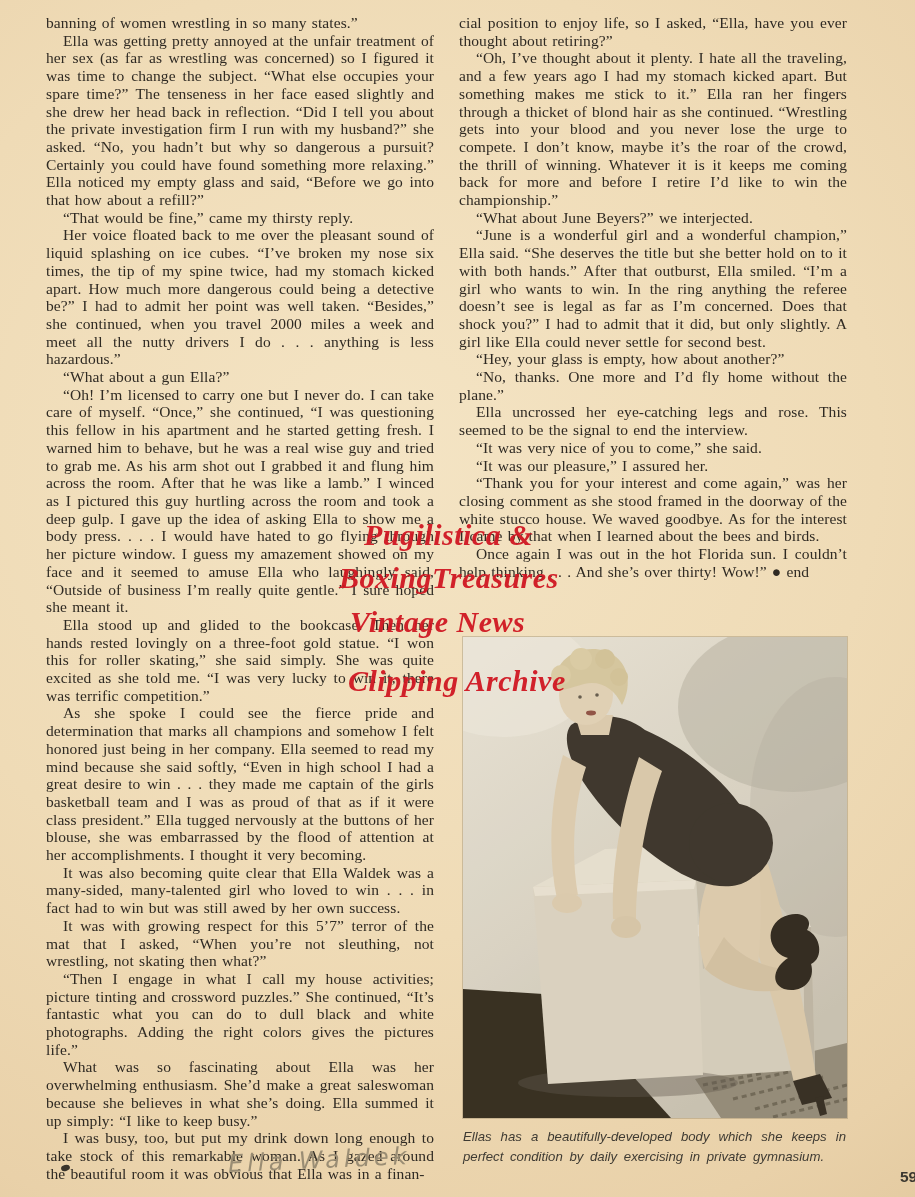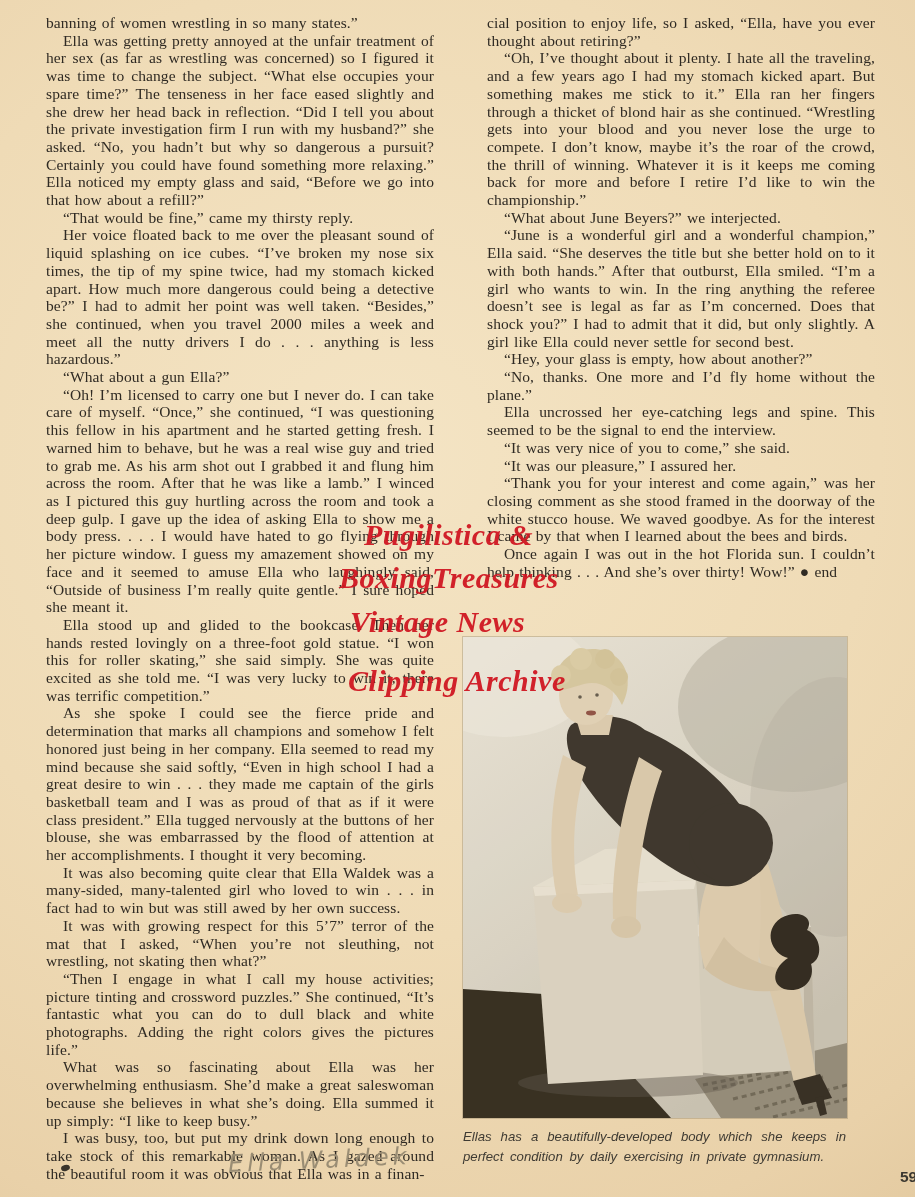--- a/index.html
+++ b/index.html
@@ -11,21 +11,21 @@
     position:absolute; inset:0;
     background: radial-gradient(ellipse 120% 90% at 42% 38%, #f4e4c4 0%, #efdbb6 45%, #e9d1a9 75%, #ddc296 100%);
   }
   
   .col {
     position:absolute; top:14px; width:388px;
     font-size:15.5px; line-height:17.7px; color:#2f2a23;
     text-align:justify; word-spacing:1.2px; letter-spacing:0.1px;
   }
   .col-left  { left:46px;  }
-  .col-right { left:459px;margin-left:28px; }
+  .col-right { left:459px; }
   .col p { margin:0; text-indent:17px; }
   .col p:first-child { text-indent:0; }
 
   
   .wm {
     position:absolute; color:#d01722; opacity:0.95;
     font-family:"Liberation Serif", serif; font-style:italic; font-weight:bold;
     font-size:30px; line-height:1; white-space:nowrap; letter-spacing:0.5px;
     z-index:5; pointer-events:none;
   }
@@ -87,21 +87,21 @@
       <p>I was busy, too, but put my drink down long enough to take stock of this remarkable woman. As I gazed around the beautiful room it was obvious that Ella was in a finan-</p>
     </div>
 
   <div class="col col-right">
       <p>cial position to enjoy life, so I asked, “Ella, have you ever thought about retiring?”</p>
       <p>“Oh, I’ve thought about it plenty. I hate all the traveling, and a few years ago I had my stomach kicked apart. But something makes me stick to it.” Ella ran her fingers through a thicket of blond hair as she continued. “Wrestling gets into your blood and you never lose the urge to compete. I don’t know, maybe it’s the roar of the crowd, the thrill of winning. Whatever it is it keeps me coming back for more and before I retire I’d like to win the championship.”</p>
       <p>“What about June Beyers?” we interjected.</p>
       <p>“June is a wonderful girl and a wonderful champion,” Ella said. “She deserves the title but she better hold on to it with both hands.” After that outburst, Ella smiled. “I’m a girl who wants to win. In the ring anything the referee doesn’t see is legal as far as I’m concerned. Does that shock you?” I had to admit that it did, but only slightly. A girl like Ella could never settle for second best.</p>
       <p>“Hey, your glass is empty, how about another?”</p>
       <p>“No, thanks. One more and I’d fly home without the plane.”</p>
-      <p>Ella uncrossed her eye-catching legs and spine. This seemed to be the signal to end the interview.</p>
+      <p>Ella uncrossed her eye-catching legs and rose. This seemed to be the signal to end the interview.</p>
       <p>“It was very nice of you to come,” she said.</p>
       <p>“It was our pleasure,” I assured her.</p>
       <p>“Thank you for your interest and come again,” was her closing comment as she stood framed in the doorway of the white stucco house. We waved goodbye. As for the interest I came by that when I learned about the bees and birds.</p>
       <p>Once again I was out in the hot Florida sun. I couldn’t help thinking . . . And she’s over thirty! Wow!”   ●   end</p>
     </div>
 
   <div class="wm wm1">Pugilistica &amp;</div>
   <div class="wm wm2">BoxingTreasures</div>
   <div class="wm wm3">Vintage News</div>
   <div class="wm wm4">Clipping Archive</div>

